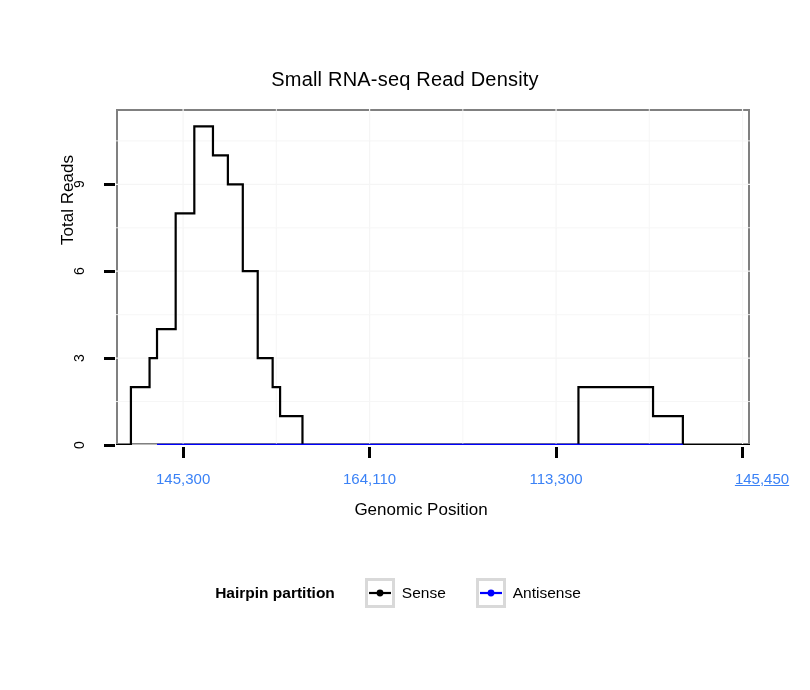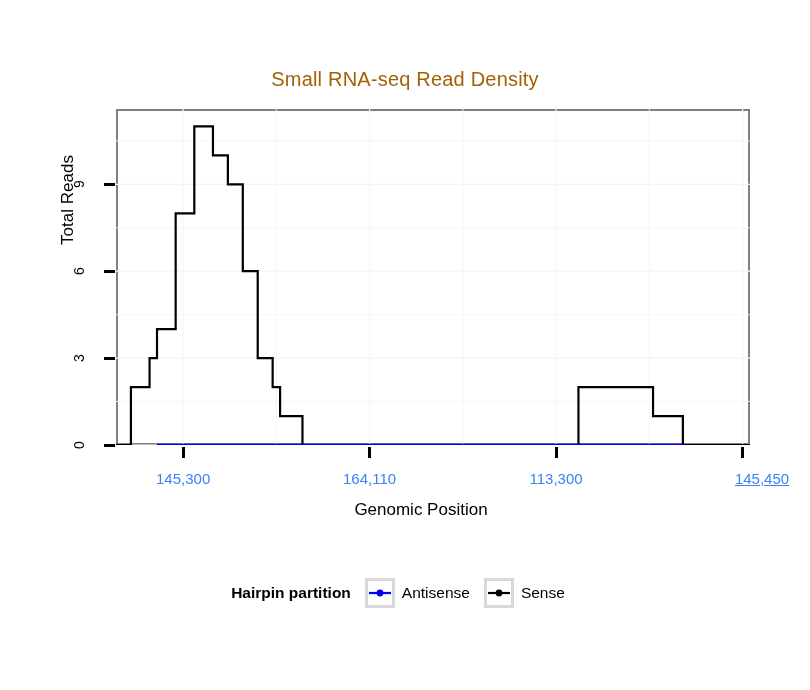--- a/index.html
+++ b/index.html
@@ -22,21 +22,21 @@
     width: 810px;
     height: 690px;
   }
   .chart-title {
     position: absolute;
     left: 0;
     top: 68px;
     width: 810px;
     text-align: center;
     font-size: 20px;
-    color: #a16207;
+    color: #000000;
     letter-spacing: 0.2px;
   }
   .ylab {
     position: absolute;
     left: -12px;
     top: 190px;
     width: 160px;
     text-align: center;
     font-size: 17px;
     transform: rotate(-90deg);
@@ -99,21 +99,21 @@
     top: 447px;
   }
   .legend {
     position: absolute;
     top: 578px;
     left: 0;
     width: 810px;
     display: flex;
     align-items: center;
     justify-content: center;
-    gap: 0px;
+    gap: 16px;
   }
   .legend-title {
     font-size: 15.5px;
     font-weight: bold;
     margin-right: 14px;
   }
   .legend-item {
     display: flex;
     align-items: center;
     gap: 7px;
@@ -190,30 +190,30 @@
       <div class="xtick-label" style="left: 717px; text-decoration: underline;">145,450</div>
     </div>
 
   <div class="xlab">Genomic Position</div>
 
   <div class="legend">
     <span class="legend-title">Hairpin partition</span>
     <div class="legend-item">
       <span class="legend-key">
         <svg width="22" height="12" viewBox="0 0 22 12">
+          <line x1="0" y1="6" x2="22" y2="6" stroke="#000000" stroke-width="2.2"></line>
+          <circle cx="11" cy="6" r="3.4" fill="#000000"></circle>
+        </svg>
+      </span>
+      <span class="legend-label">Sense</span>
+    </div>
+    <div class="legend-item">
+      <span class="legend-key">
+        <svg width="22" height="12" viewBox="0 0 22 12">
           <line x1="0" y1="6" x2="22" y2="6" stroke="#0000ff" stroke-width="2.2"></line>
           <circle cx="11" cy="6" r="3.4" fill="#0000ff"></circle>
         </svg>
       </span>
       <span class="legend-label">Antisense</span>
     </div>
-    <div class="legend-item">
-      <span class="legend-key">
-        <svg width="22" height="12" viewBox="0 0 22 12">
-          <line x1="0" y1="6" x2="22" y2="6" stroke="#000000" stroke-width="2.2"></line>
-          <circle cx="11" cy="6" r="3.4" fill="#000000"></circle>
-        </svg>
-      </span>
-      <span class="legend-label">Sense</span>
-    </div>
   </div>
 
 </div>
 
 </body></html>

